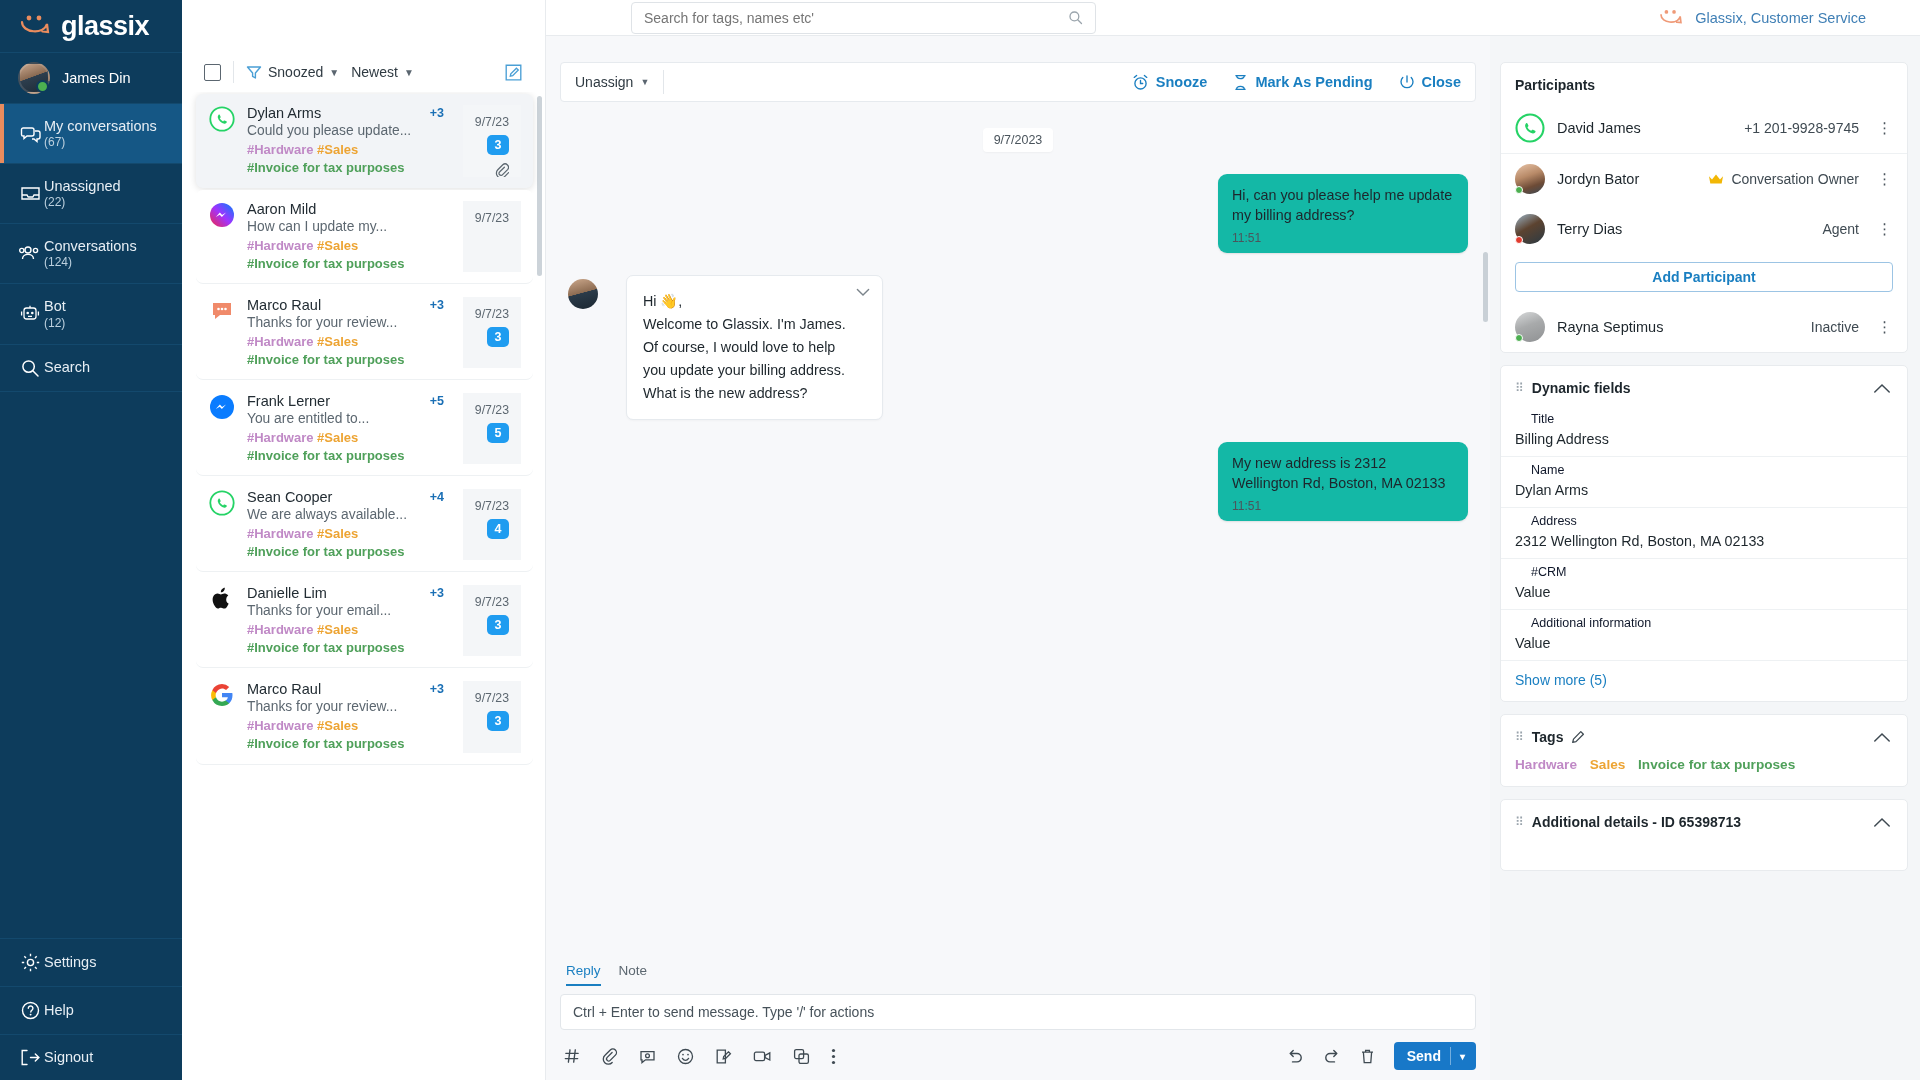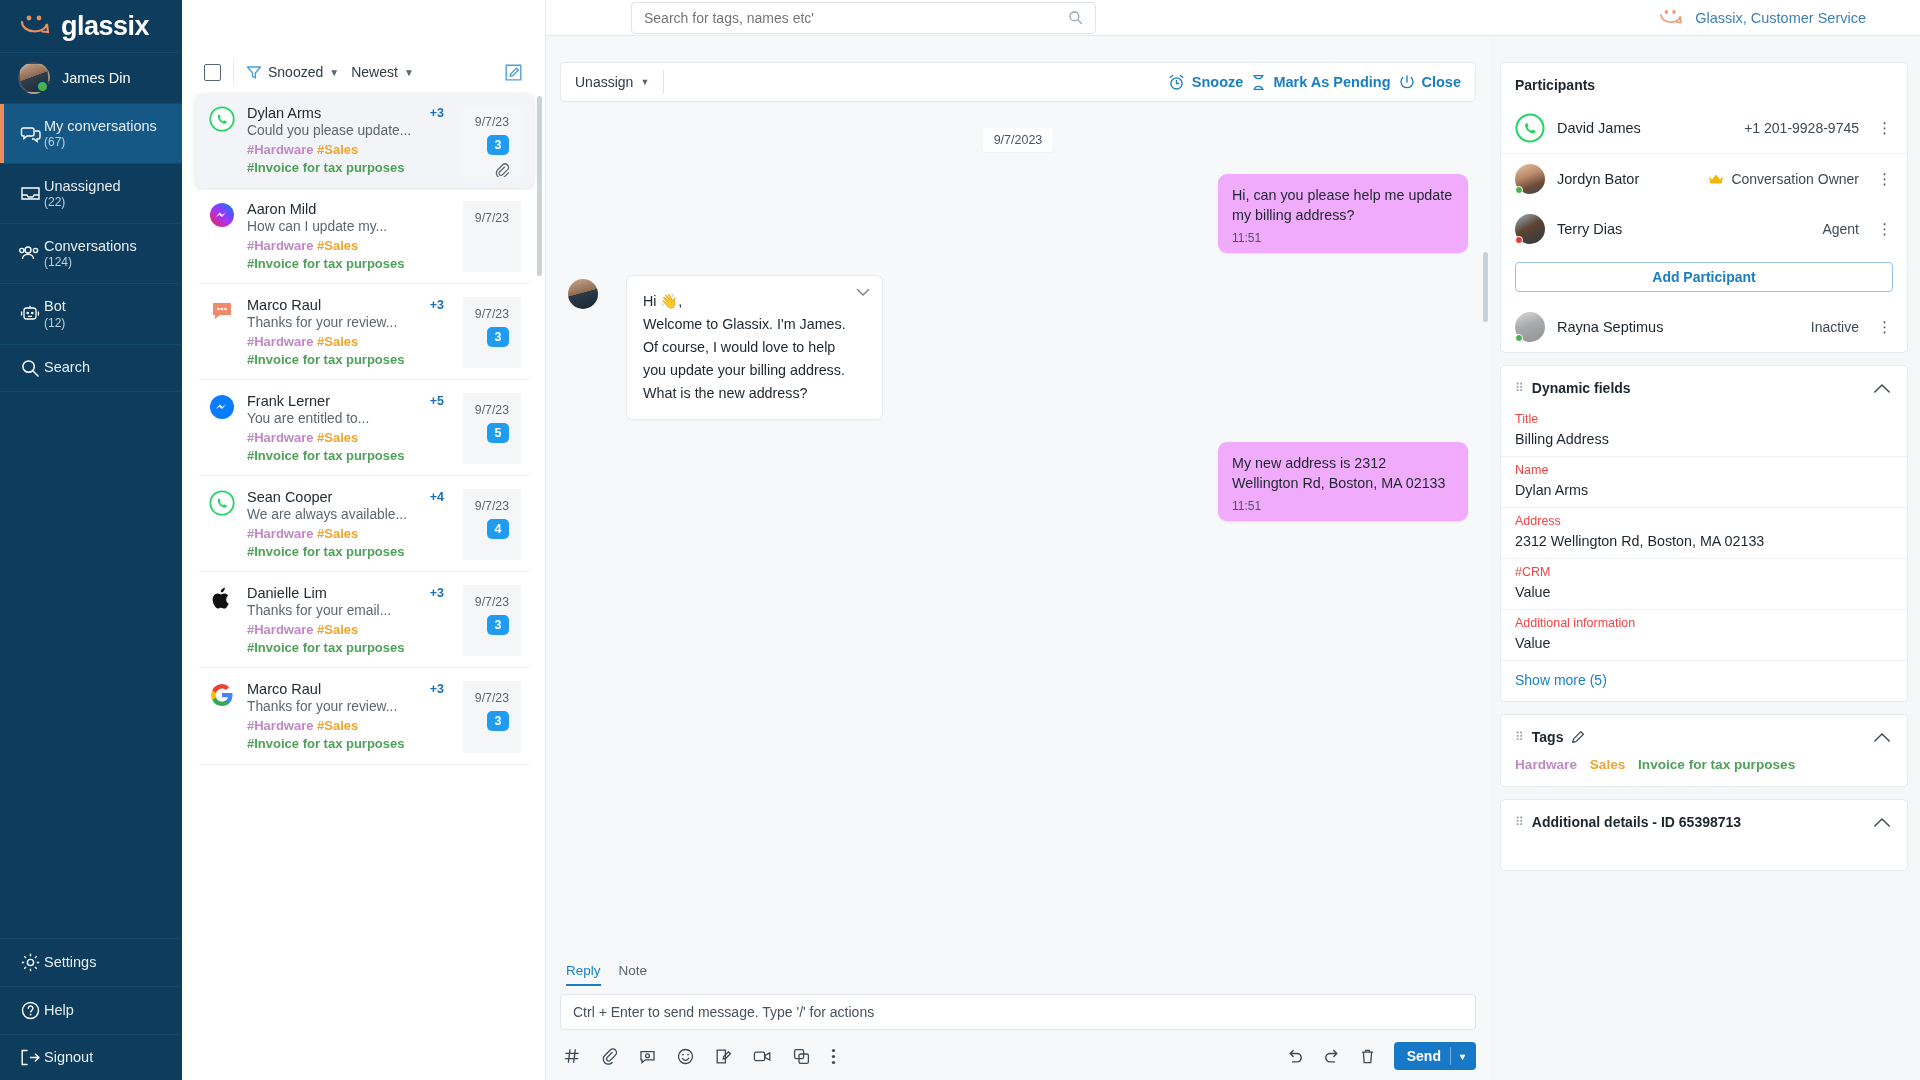--- a/index.html
+++ b/index.html
@@ -81,29 +81,29 @@
   .scrollbar { position:absolute; right:3px; top:4px; width:5px; height:180px; background:#ccd3d9; border-radius:3px; }
 
   
   .chat { flex:1 1 auto; display:flex; flex-direction:column; background:#f7f8fa; min-width:0; position:relative;}
   .chat-head {
     height: 40px; margin: 10px 14px 0 14px; background:#fff; border:1px solid #e6eaee; border-radius:4px;
     display:flex; align-items:center; padding: 0 14px;
   }
   .unassign { display:flex; align-items:center; gap:7px; font-size:14px; color:#2f3a42; cursor:pointer;}
   .head-sep { width:1px; height:24px; background:#e2e6ea; margin-left:14px;}
-  .head-actions { margin-left:auto; display:flex; align-items:center; gap:8px; }
+  .head-actions { margin-left:auto; display:flex; align-items:center; gap:26px; }
   .hact { display:flex; align-items:center; gap:7px; color:#1a7fc1; font-size:14.5px; font-weight:700; cursor:pointer;}
   .msgs { flex:1 1 auto; padding: 16px 22px 0 22px; overflow:hidden; position:relative; }
   .datechip { width:70px; margin: 10px auto 22px auto; background:#fff; border-radius:4px;
               font-size:12.5px; color:#4a545c; text-align:center; padding:5px 0; box-shadow:0 1px 2px rgba(0,0,0,.04); }
   .m-row { display:flex; margin-bottom: 22px; }
   .m-row.out { justify-content:flex-end; }
   .bub-out {
-    background:#f0abfc; border-radius:9px; padding: 12px 14px 8px 14px; max-width: 250px;
+    background:#14b8a6; border-radius:9px; padding: 12px 14px 8px 14px; max-width: 250px;
     box-shadow: 0 1px 2px rgba(0,0,0,.10);
   }
   .bub-out .txt { font-size:14.3px; color:#1d262c; line-height:1.38; }
   .bub-out .tm { font-size:12px; color:#4b555c; margin-top:6px; }
   .m-row.in { align-items:flex-start; gap:28px; }
   .in-av { width:30px; height:30px; border-radius:50%; flex:0 0 30px; margin-top:4px;
            background: linear-gradient(165deg,#cda98d 0%,#8d6c52 46%,#2b3b49 47%,#1b2731 100%); }
   .bub-in { background:#fff; border:1px solid #e6eaee; border-radius:7px; padding: 14px 16px 14px 16px;
             max-width: 290px; position:relative; box-shadow:0 1px 2px rgba(0,0,0,.03); }
   .bub-in .txt { font-size:14.3px; color:#1d262c; line-height:1.6; white-space:pre-line; padding-right:20px;}
@@ -136,21 +136,21 @@
   .pt-row { display:flex; align-items:center; padding: 10px 14px; gap: 12px; }
   .pt-row + .pt-row { border-top:1px solid #eef1f3; }
   .pt-av { width:30px; height:30px; border-radius:50%; flex:0 0 30px; position:relative;}
   .pt-av .dot { position:absolute; left:0px; bottom:0px; width:8px; height:8px; border-radius:50%; border:1.5px solid #fff;}
   .pt-name { font-size:14.5px; color:#1d262c; }
   .pt-meta { margin-left:auto; font-size:14px; color:#3f4a52; display:flex; align-items:center; gap:7px; }
   .kebab { color:#4a545c; font-size:15px; padding-left:6px; cursor:pointer; letter-spacing:1px;}
   .addp { margin: 8px 14px 10px 14px; border:1px solid #9cc4e4; border-radius:4px; height:30px;
           display:flex; align-items:center; justify-content:center; color:#1a7fc1; font-size:14px; font-weight:700; cursor:pointer;}
   .df-row { padding: 6px 14px 9px 14px; border-bottom:1px solid #eef1f3; }
-  .df-lbl { font-size:12.5px; color:#ef4444; margin-bottom:5px;}
+  .df-lbl { font-size:12.5px; color:#0f172a; margin-bottom:5px;margin-left:16px;}
   .df-val { font-size:14.3px; color:#1d262c; }
   .showmore { padding: 11px 14px 13px 14px; font-size:14px; color:#1a7fc1; cursor:pointer;}
   .tags-body { padding: 2px 14px 14px 14px; font-size:13.6px; font-weight:700; }
   .tags-body span { margin-right: 9px; }
   .pen { color:#3f4a52; margin-left:8px; font-size:13px; }
   svg { display:block; }
 </style>
 </head>
 <body>
 

